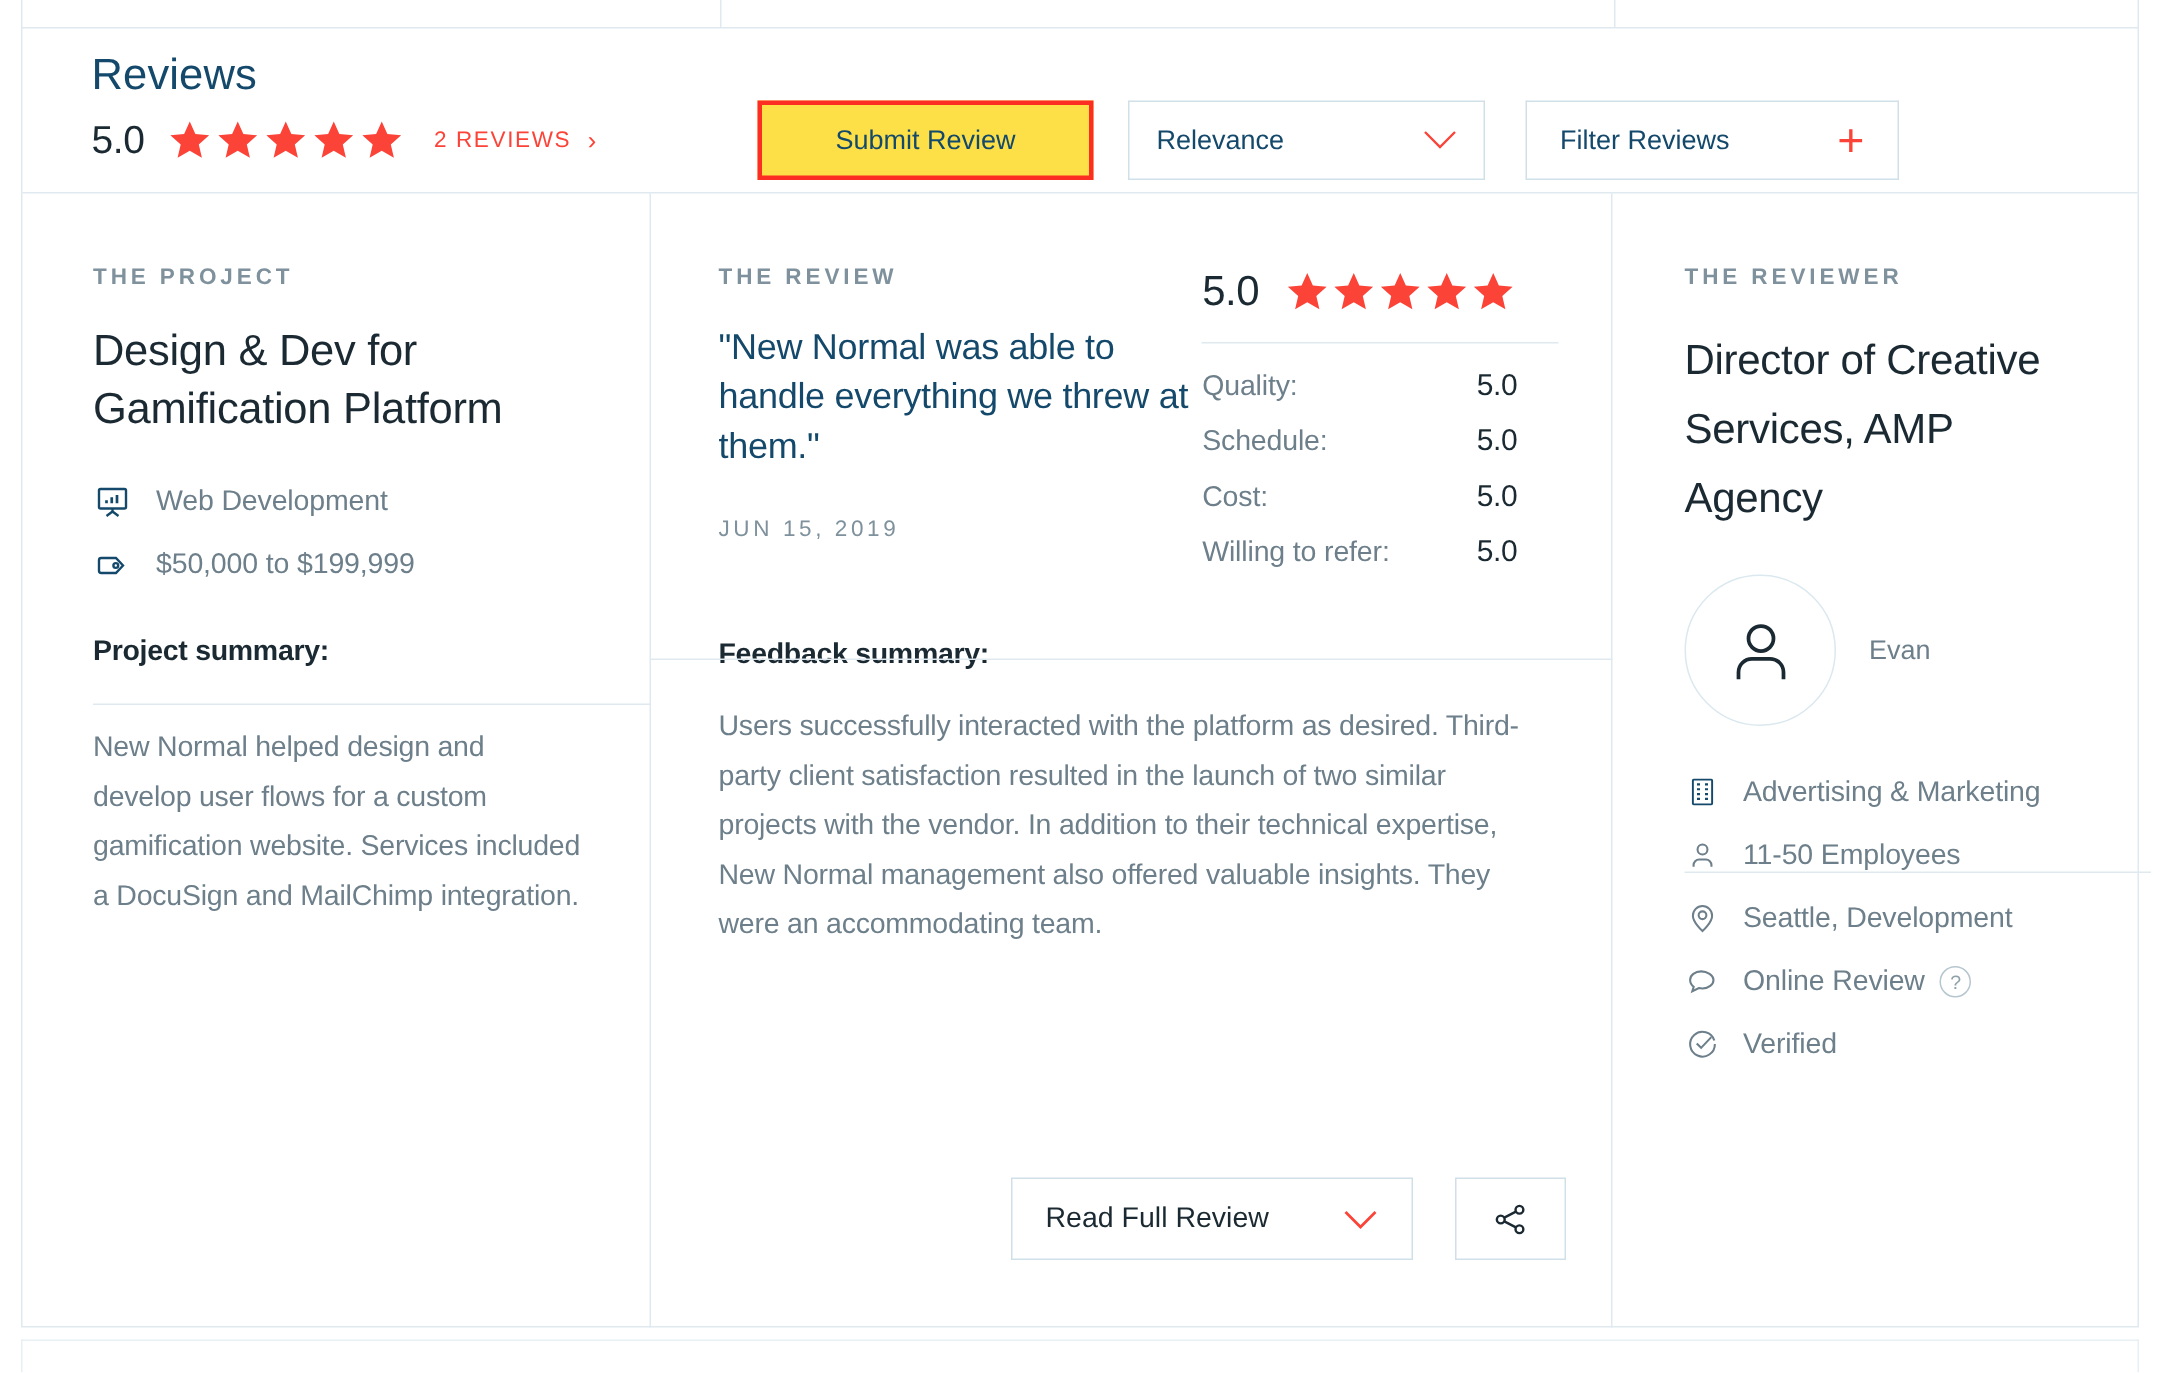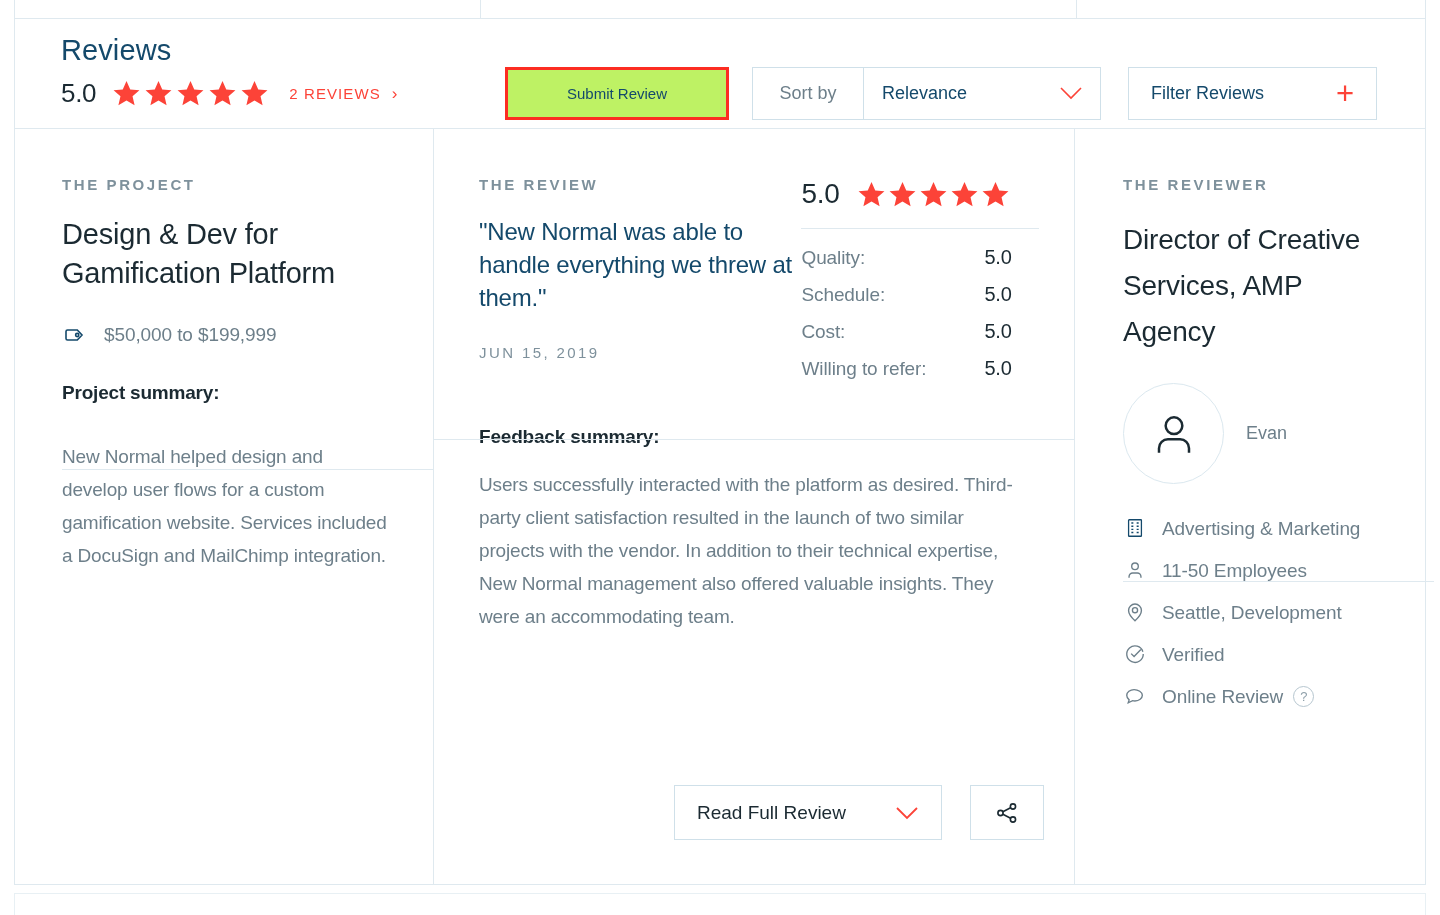--- a/index.html
+++ b/index.html
@@ -48,23 +48,23 @@
   .reviews-link {
     margin-left:20px; font-size:15px; color:#fc4338; letter-spacing:1.1px;
     display:flex; align-items:center; text-decoration:none; font-weight:400;
   }
   .reviews-link .chev { margin-left:11px; font-size:17px; line-height:1; }
 
   .head-actions {
     position:absolute; left:490px; top:48px; display:flex; align-items:flex-start;
   }
   .btn {
-    background:#bef264; border:1px solid #cfe0e9; height:53px;
+    background:#fde047; border:1px solid #cfe0e9; height:53px;
     display:flex; align-items:center; justify-content:center;
-    font-size:15px; color:#14496b; cursor:pointer;
+    font-size:18px; color:#14496b; cursor:pointer;
     font-family:"Liberation Sans", sans-serif;
   }
   .btn-submit {
     width:224px; border:3px solid #fc2d22; height:53px;
   }
   .sortgroup { display:flex; margin-left:23px; }
   .sort-label {
     width:111px; height:53px; border:1px solid #cfe0e9; border-right:none;
     display:flex; align-items:center; justify-content:center;
     font-size:18px; color:#6d7f8a;
@@ -226,21 +226,20 @@
             <span>2 REVIEWS</span>
             <span class="chev">›</span>
           </a>
         </div>
       </div>
 
       <div class="head-actions">
         <button class="btn btn-submit">Submit Review</button>
 
         <div class="sortgroup">
-          <div class="sort-label">Sort by</div>
           <div class="sort-value">
             <span>Relevance</span>
             <span>
                 <svg width="22" height="13" viewBox="0 0 22 13">
                   <path d="M1 1l10 10L21 1" fill="none" stroke="#fc4338" stroke-width="1.6"></path>
                 </svg>
               </span>
           </div>
         </div>
 
@@ -252,20 +251,30 @@
     </div>
 
     <div class="body">
 
       <div class="col-project">
         <div class="proj-inner">
           <div class="eyebrow">THE PROJECT</div>
           <div class="proj-title">Design &amp; Dev for Gamification Platform</div>
 
           <div class="meta-list">
+            <div class="meta-row">
+              <span class="meta-ico">
+                <svg width="24" height="24" viewBox="0 0 24 24" fill="none" stroke="#14496b" stroke-width="1.6">
+                  <rect x="3" y="3" width="18" height="13" rx="1"></rect>
+                  <path d="M12 16v2M12 18l-4 3M12 18l4 3"></path>
+                  <path d="M8 12.5v-2M11.5 12.5v-4M15 12.5v-5.5" stroke-width="1.8"></path>
+                </svg>
+              </span>
+              <span class="meta-txt">Web Development</span>
+            </div>
             <div class="meta-row">
               <span class="meta-ico">
                 <svg width="24" height="24" viewBox="0 0 24 24" fill="none" stroke="#14496b" stroke-width="1.6">
                   <path d="M3 8.5a1.5 1.5 0 0 1 1.5-1.5h9.8l4.7 5-4.7 5H4.5A1.5 1.5 0 0 1 3 15.5z"></path>
                   <circle cx="14.2" cy="12" r="1.6"></circle>
                 </svg>
               </span>
               <span class="meta-txt">$50,000 to $199,999</span>
             </div>
           </div>
@@ -410,36 +419,36 @@
               <svg width="22" height="22" viewBox="0 0 24 24" fill="none" stroke="#6d7f8a" stroke-width="1.5">
                 <path d="M12 21.5s7-6.4 7-11.2A7 7 0 0 0 5 10.3c0 4.8 7 11.2 7 11.2z"></path>
                 <circle cx="12" cy="10" r="2.8"></circle>
               </svg>
             </span>
             <span class="fact-txt">Seattle, Development</span>
           </div>
           <div class="fact-row">
             <span class="fact-ico">
               <svg width="22" height="22" viewBox="0 0 24 24" fill="none" stroke="#6d7f8a" stroke-width="1.5">
-                <path d="M20.6 9.5A9 9 0 1 0 21 12"></path>
-                <path d="M7.8 11.6l3.2 3.2 7.4-7.8"></path>
-              </svg>
-            </span>
-            <span class="fact-txt">Verified</span>
+                <path d="M20 11.2c0 3.4-3.6 6.2-8 6.2-.9 0-1.8-.1-2.6-.3L4.6 19.4l1-3.2C4 15 3 13.2 3 11.2 3 7.8 6.6 5 11 5s9 2.8 9 6.2z"></path>
+              </svg>
+            </span>
+            <span class="fact-txt">
+              <span>Online Review</span>
+              <span class="qmark">?</span>
+            </span>
           </div>
           <div class="fact-row">
             <span class="fact-ico">
               <svg width="22" height="22" viewBox="0 0 24 24" fill="none" stroke="#6d7f8a" stroke-width="1.5">
-                <path d="M20 11.2c0 3.4-3.6 6.2-8 6.2-.9 0-1.8-.1-2.6-.3L4.6 19.4l1-3.2C4 15 3 13.2 3 11.2 3 7.8 6.6 5 11 5s9 2.8 9 6.2z"></path>
-              </svg>
-            </span>
-            <span class="fact-txt">
-              <span>Online Review</span>
-              <span class="qmark">?</span>
-            </span>
+                <path d="M20.6 9.5A9 9 0 1 0 21 12"></path>
+                <path d="M7.8 11.6l3.2 3.2 7.4-7.8"></path>
+              </svg>
+            </span>
+            <span class="fact-txt">Verified</span>
           </div>
         </div>
       </div>
 
     </div>
   </div>
 
   <div class="below-gap"></div>
 </div>
 

